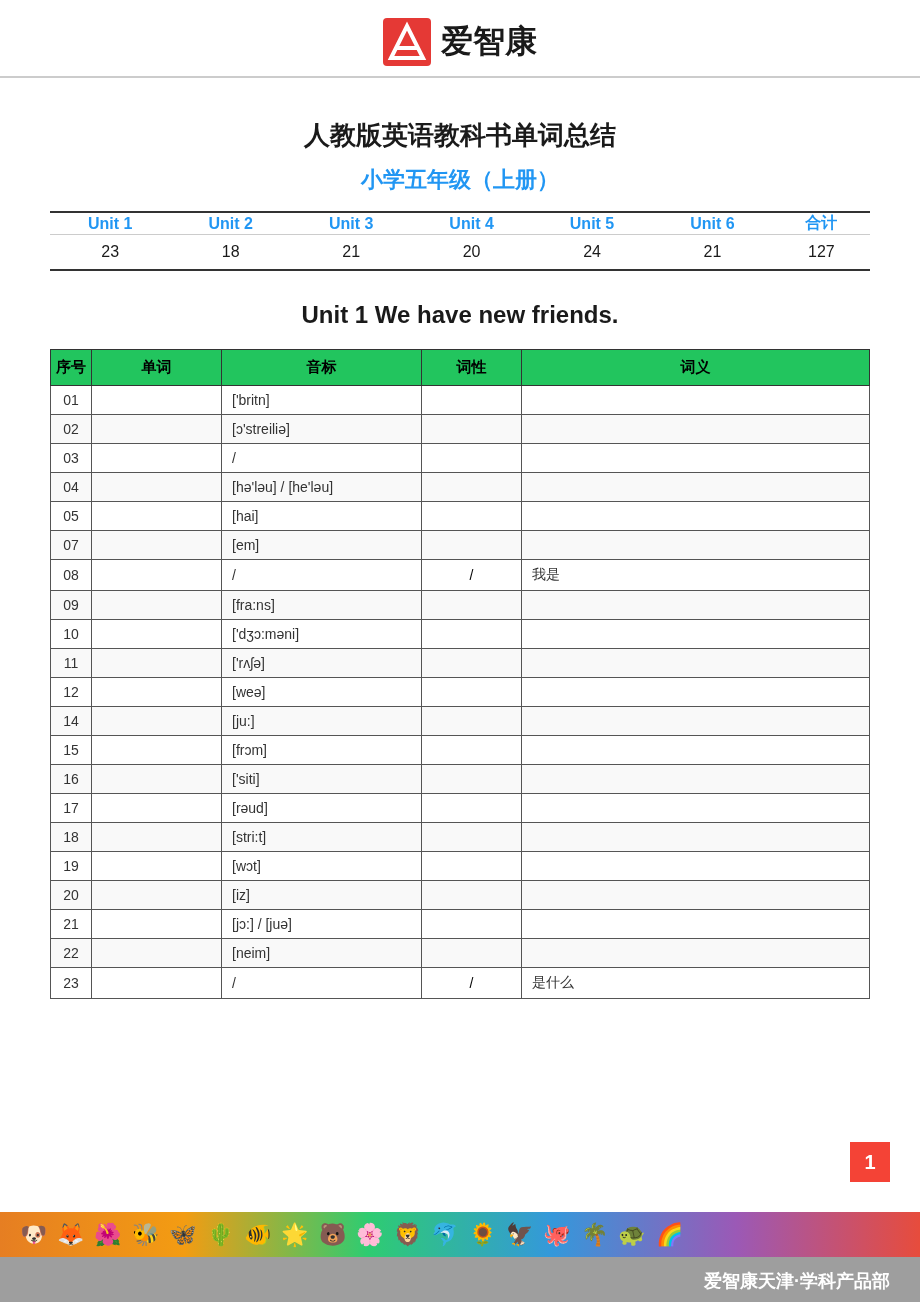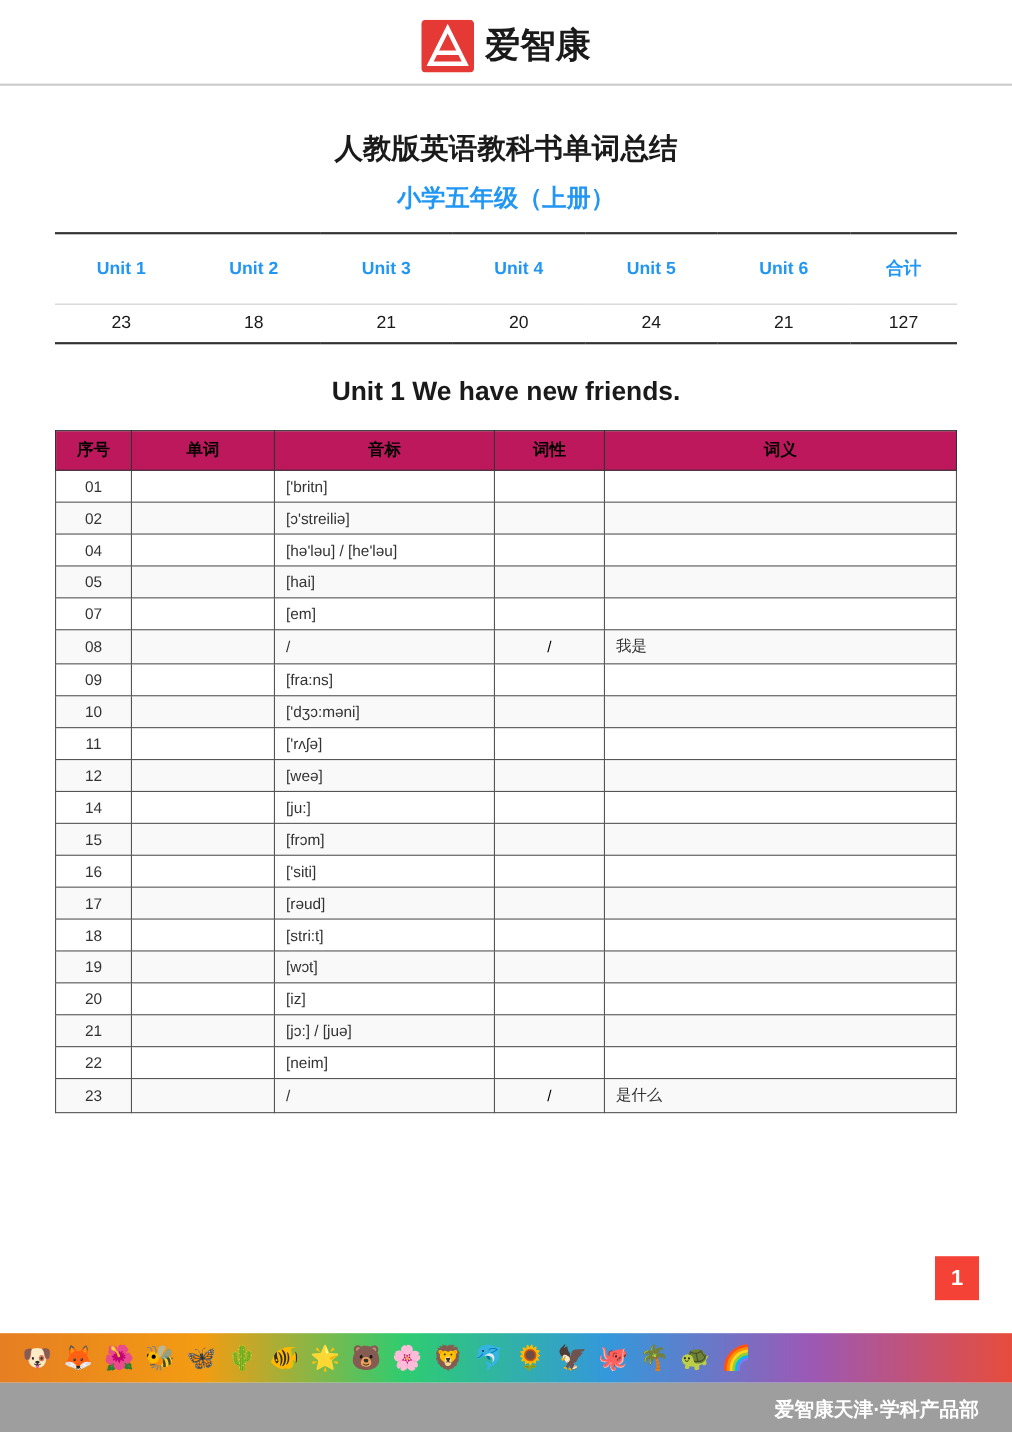--- a/index.html
+++ b/index.html
@@ -71,21 +71,21 @@
       width: 100%;
       border-collapse: collapse;
       margin-bottom: 30px;
       border-top: 2px solid #333;
       border-bottom: 2px solid #333;
     }
     .summary-table th {
       color: #2196F3;
       font-size: 16px;
       font-weight: bold;
-      padding: 21px 10px;
+      padding: 0 10px;
       text-align: center;
       font-family: 'SimHei', sans-serif;
       border-bottom: 1px solid #ccc;
     }
     .summary-table td {
       color: #1a1a1a;
       font-size: 16px;
       padding: 8px 10px;
       text-align: center;
       font-family: 'SimHei', sans-serif;
@@ -101,37 +101,37 @@
       font-family: Arial, sans-serif;
     }
 
     
     .word-table {
       width: 100%;
       border-collapse: collapse;
       border: 1px solid #333;
     }
     .word-table th {
-      background: #be185d;
+      background: #22c55e;
       border: 1px solid #333;
       padding: 8px 0;
       text-align: center;
       font-size: 15px;
       font-family: 'SimHei', sans-serif;
       font-weight: bold;
     }
     .word-table td {
       border: 1px solid #555;
       padding: 6px 10px;
       font-size: 14px;
       font-family: Arial, 'SimSun', sans-serif;
     }
     .word-table td:first-child {
       text-align: center;
-      width: 69px;
+      width: 41px;
       color: #333;
     }
     .word-table td:nth-child(2) {
       width: 130px;
     }
     .word-table td:nth-child(3) {
       width: 200px;
       color: #333;
     }
     .word-table td:nth-child(4) {
@@ -258,20 +258,27 @@
           <td>01</td>
           <td></td>
           <td>['britn]</td>
           <td></td>
           <td></td>
         </tr>
         <tr>
           <td>02</td>
           <td></td>
           <td>[ɔ'streiliə]</td>
+          <td></td>
+          <td></td>
+        </tr>
+        <tr>
+          <td>03</td>
+          <td></td>
+          <td>/</td>
           <td></td>
           <td></td>
         </tr>
         <tr>
           <td>04</td>
           <td></td>
           <td>[hə'ləu] / [he'ləu]</td>
           <td></td>
           <td></td>
         </tr>

